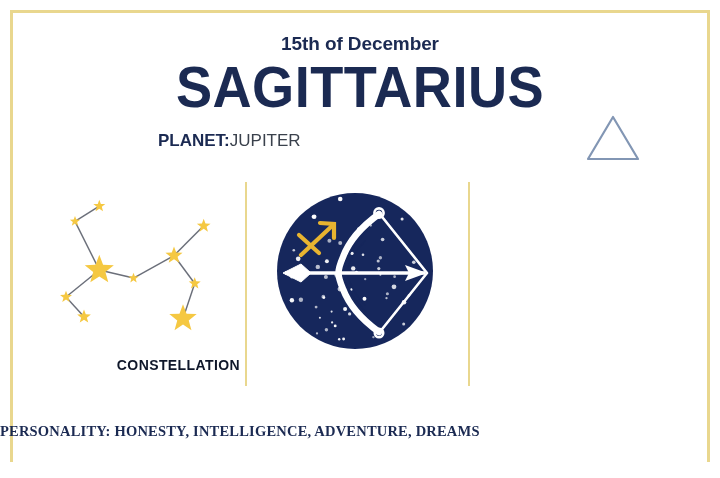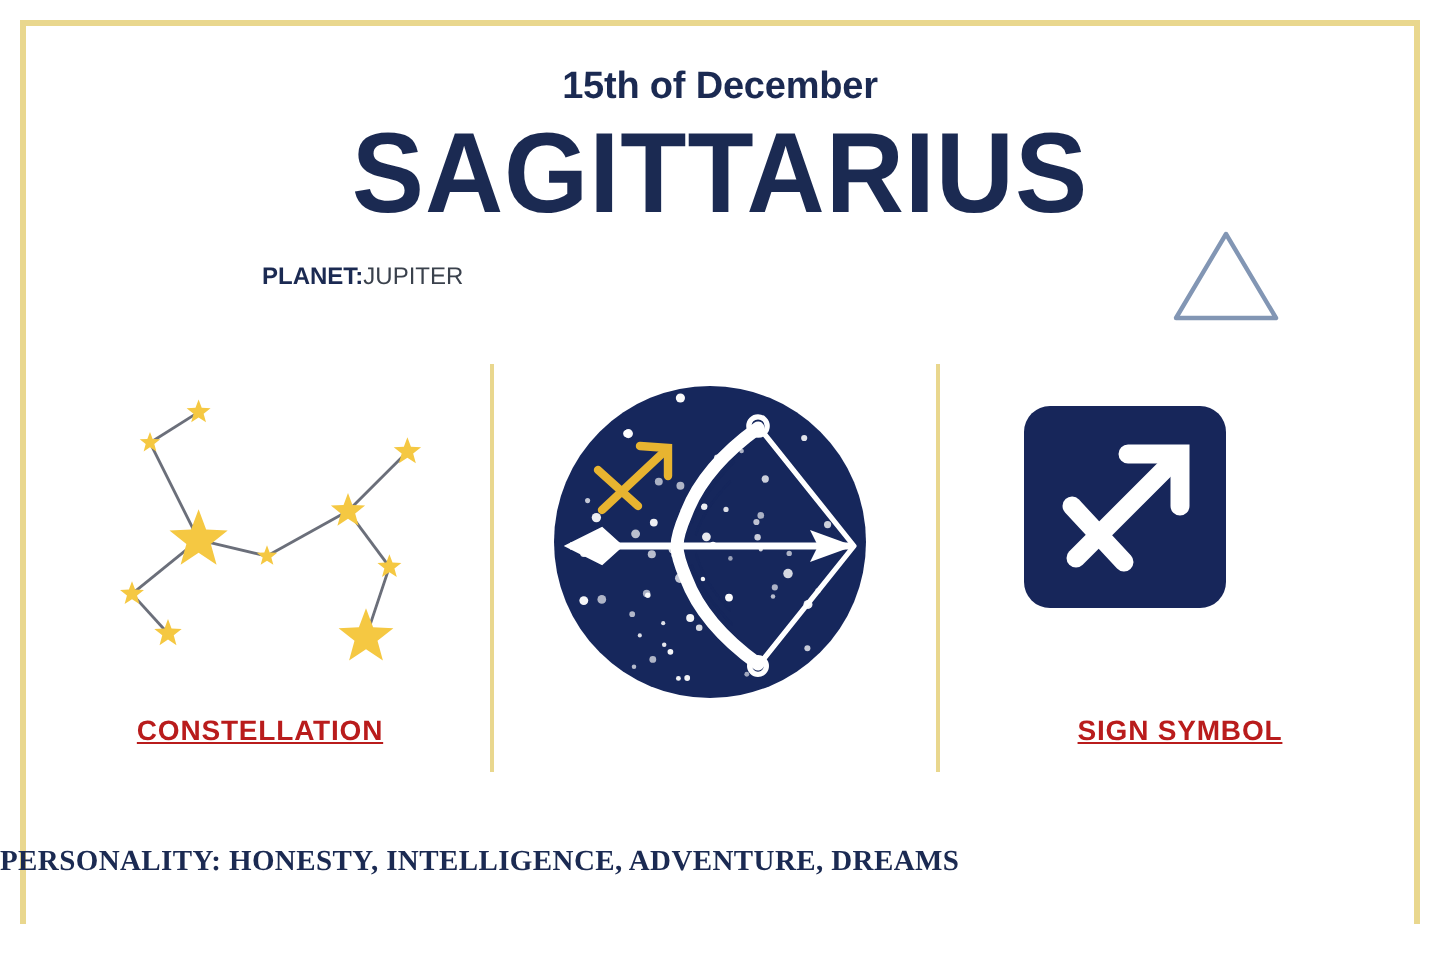--- a/index.html
+++ b/index.html
@@ -54,23 +54,23 @@
   
   .meta-row {
     position: absolute;
     left: 0;
     top: 131px;
     width: 720px;
     height: 34px;
   }
   .meta-planet {
     position: absolute;
-    left: 131px;
+    left: 158px;
     top: 0;
-    font-size: 12px;
+    font-size: 17px;
     color: #2a2f38;
     white-space: nowrap;
   }
   .meta-element {
     position: absolute;
     left: 431px;
     top: 0;
     font-size: 17px;
     color: #2a2f38;
     white-space: nowrap;
@@ -102,26 +102,25 @@
   .divider.right { left: 468px; }
   
   .panel { position: absolute; }
   .panel-constellation { left: 20px;  top: 185px; width: 220px; height: 200px; }
   .panel-emblem        { left: 252px; top: 185px; width: 210px; height: 200px; }
   .panel-symbol        { left: 475px; top: 185px; width: 230px; height: 200px; }
 
   .panel-caption {
     position: absolute;
     width: 100%;
-    text-align: center;
+    text-align: right;
     font-size: 14px;
     font-weight: bold;
-    color: #b91c1c;
+    color: #0f172a;
     letter-spacing: 0.4px;
-    text-decoration: underline;
   }
   .panel-constellation .panel-caption { top: 172px; }
   .panel-symbol .panel-caption        { top: 172px; }
 
   .constellation-art {
     position: absolute;
     left: 28px;
     top: 5px;
     width: 180px;
     height: 150px;
@@ -305,28 +304,16 @@
       <polygon points="8,82 26,73 36,82 26,91" fill="#ffffff" stroke="#ffffff" stroke-width="1"></polygon>
 
       <g stroke="#e8b430" stroke-width="4.2" stroke-linecap="round" fill="none">
         <line x1="26" y1="64" x2="58" y2="34"></line>
         <polyline points="45,32 59,33 59,47"></polyline>
         <line x1="24" y1="44" x2="44" y2="62"></line>
       </g>
     </svg>
   </div>
 
-  <div class="panel panel-symbol">
-    <div class="symbol-box">
-      <svg class="symbol-glyph" viewBox="0 0 101 101">
-        <g stroke="#ffffff" stroke-width="9.5" stroke-linecap="round" fill="none">
-          <line x1="26" y1="76" x2="76" y2="26"></line>
-          <polyline points="52,24 78,24 78,50"></polyline>
-          <line x1="24" y1="50" x2="50" y2="78"></line>
-        </g>
-      </svg>
-    </div>
-    <div class="panel-caption">SIGN SYMBOL</div>
-  </div>
 
   <div class="personality">PERSONALITY: HONESTY, INTELLIGENCE, ADVENTURE, DREAMS</div>
 
 </div>
 
 </body></html>

